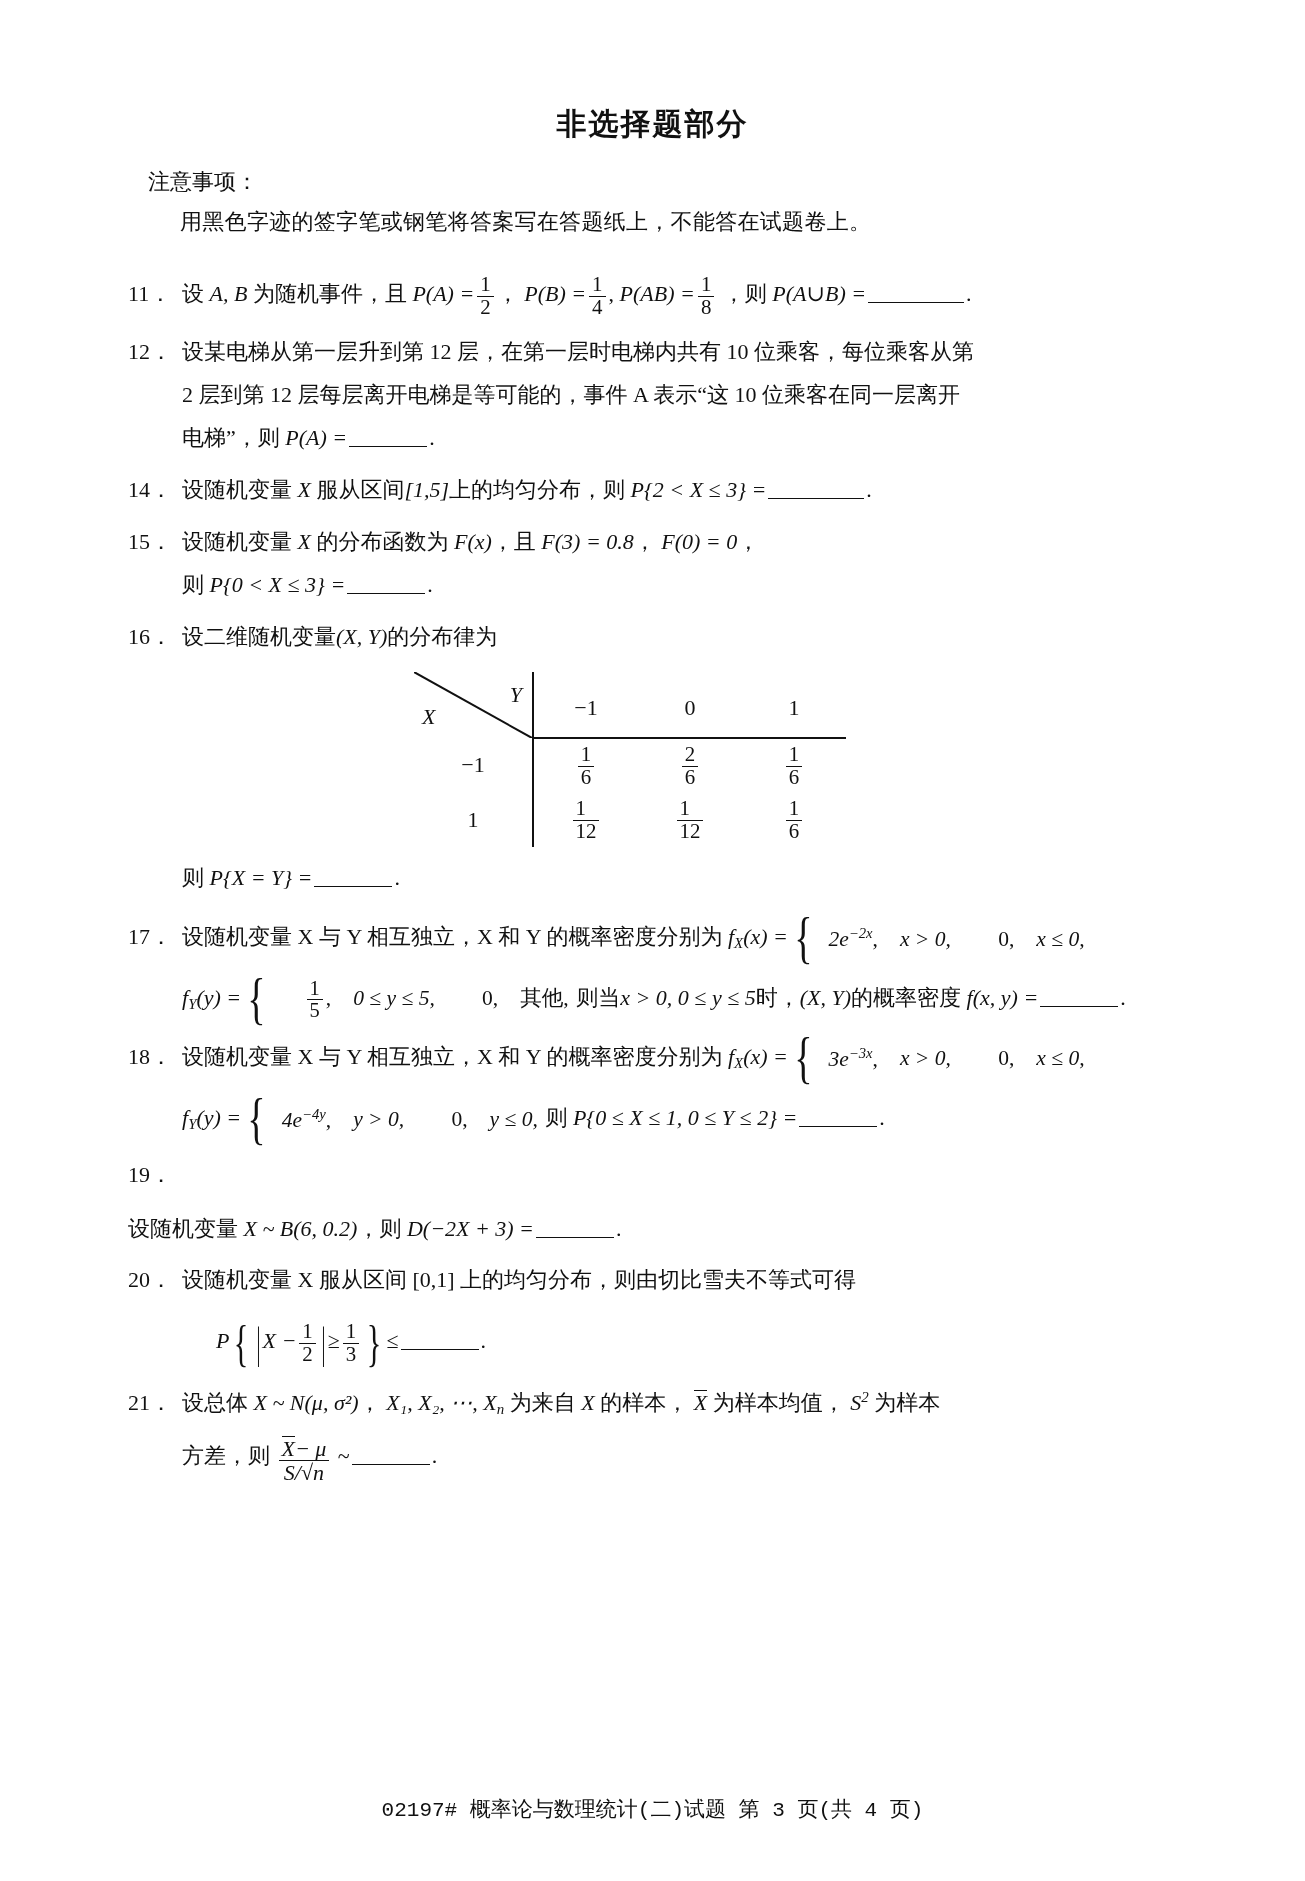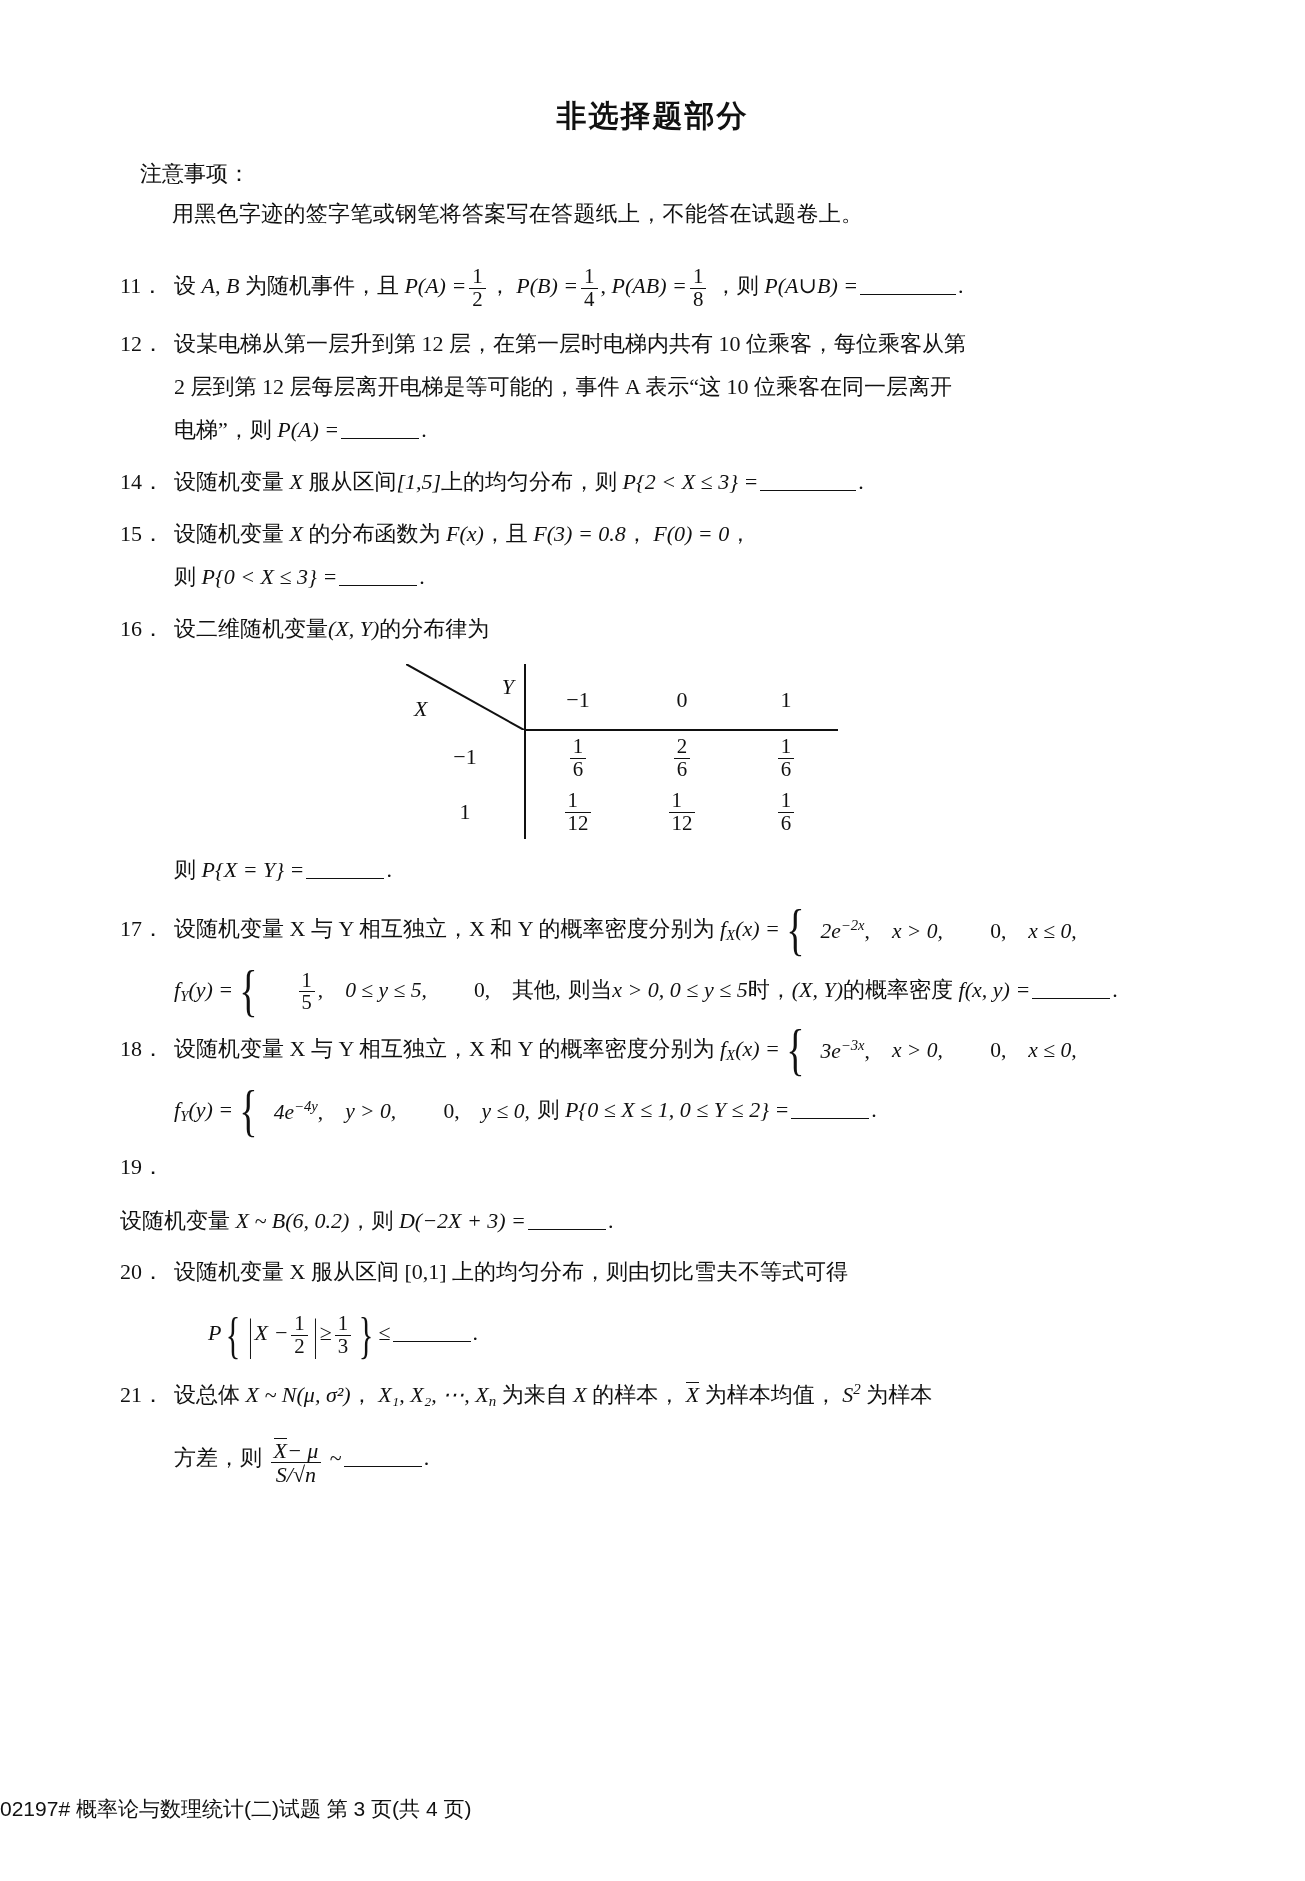--- a/index.html
+++ b/index.html
@@ -2,21 +2,21 @@
 <html><head>
 <meta charset="utf-8">
 <style>
   html,body{margin:0;padding:0;background:#ffffff;}
   body{
     width:1305px;height:1881px;
     font-family:"Liberation Serif","DejaVu Serif",serif;
     color:#111;
     -webkit-font-smoothing:antialiased;
   }
-  .page{position:relative;width:1305px;height:1881px;overflow:hidden;padding:0;box-sizing:border-box;border-radius:23px;}
+  .page{position:relative;width:1305px;height:1881px;overflow:hidden;padding:8px;box-sizing:border-box;border-radius:23px;}
   .inner{padding:96px 120px 0 120px;}
 
   
   .it{font-style:italic;}
 
   .frac{
     display:inline-block;vertical-align:-0.62em;
     text-align:center;line-height:1.05;
     margin:0 3px;font-size:0.95em;
   }
@@ -73,22 +73,22 @@
   .corner .diag{
     position:absolute;left:0;top:0;width:100%;height:100%;overflow:hidden;
   }
   .corner .ylab{position:absolute;right:10px;top:2px;font-style:italic;}
   .corner .xlab{position:absolute;left:8px;bottom:0px;font-style:italic;}
   .dist .hcell{width:104px;border-bottom:2px solid #111;vertical-align:bottom;padding-bottom:8px;}
   .dist .rowhdr{border-right:2px solid #111;width:118px;text-align:center;}
   .dist .bodycell{width:104px;}
 
   .footer{
-    position:absolute;left:0;right:0;bottom:58px;
-    font-size:21px;font-family:Liberation Sans, sans-serif;
+    position:absolute;left:0;right:0;bottom:58px;text-align:center;
+    font-size:21px;font-family:Liberation Mono, monospace;
   }
 </style>
 </head>
 <body>
 
 <div class="page">
   <div class="inner">
 
     <div class="title">非选择题部分</div>
 
@@ -291,21 +291,21 @@
           <span class="it">X ~ N(μ, σ²)</span><span>，</span>
           <span class="it">X₁, X₂, ⋯, X</span><sub class="x it">n</sub>
           <span>为来自</span>
           <span class="it">X</span>
           <span>的样本，</span>
           <span class="it ovl">X</span>
           <span>为样本均值，</span>
           <span class="it">S</span><sup class="x it">2</sup>
           <span>为样本</span>
         </div>
-        <div style="margin-top:20px;">
+        <div style="margin-top:10px;">
           <span>方差，则</span>
           <span class="frac" style="font-size:1em;vertical-align:-0.75em;">
             <span class="num"><span class="it ovl">X</span><span class="it">− μ</span></span>
             <span class="den"><span class="it">S</span><span class="it">/</span><span class="it">√n</span></span>
           </span>
           <span>~</span><span class="blank sm"></span>.
         </div>
       </div>
     </div>
 

